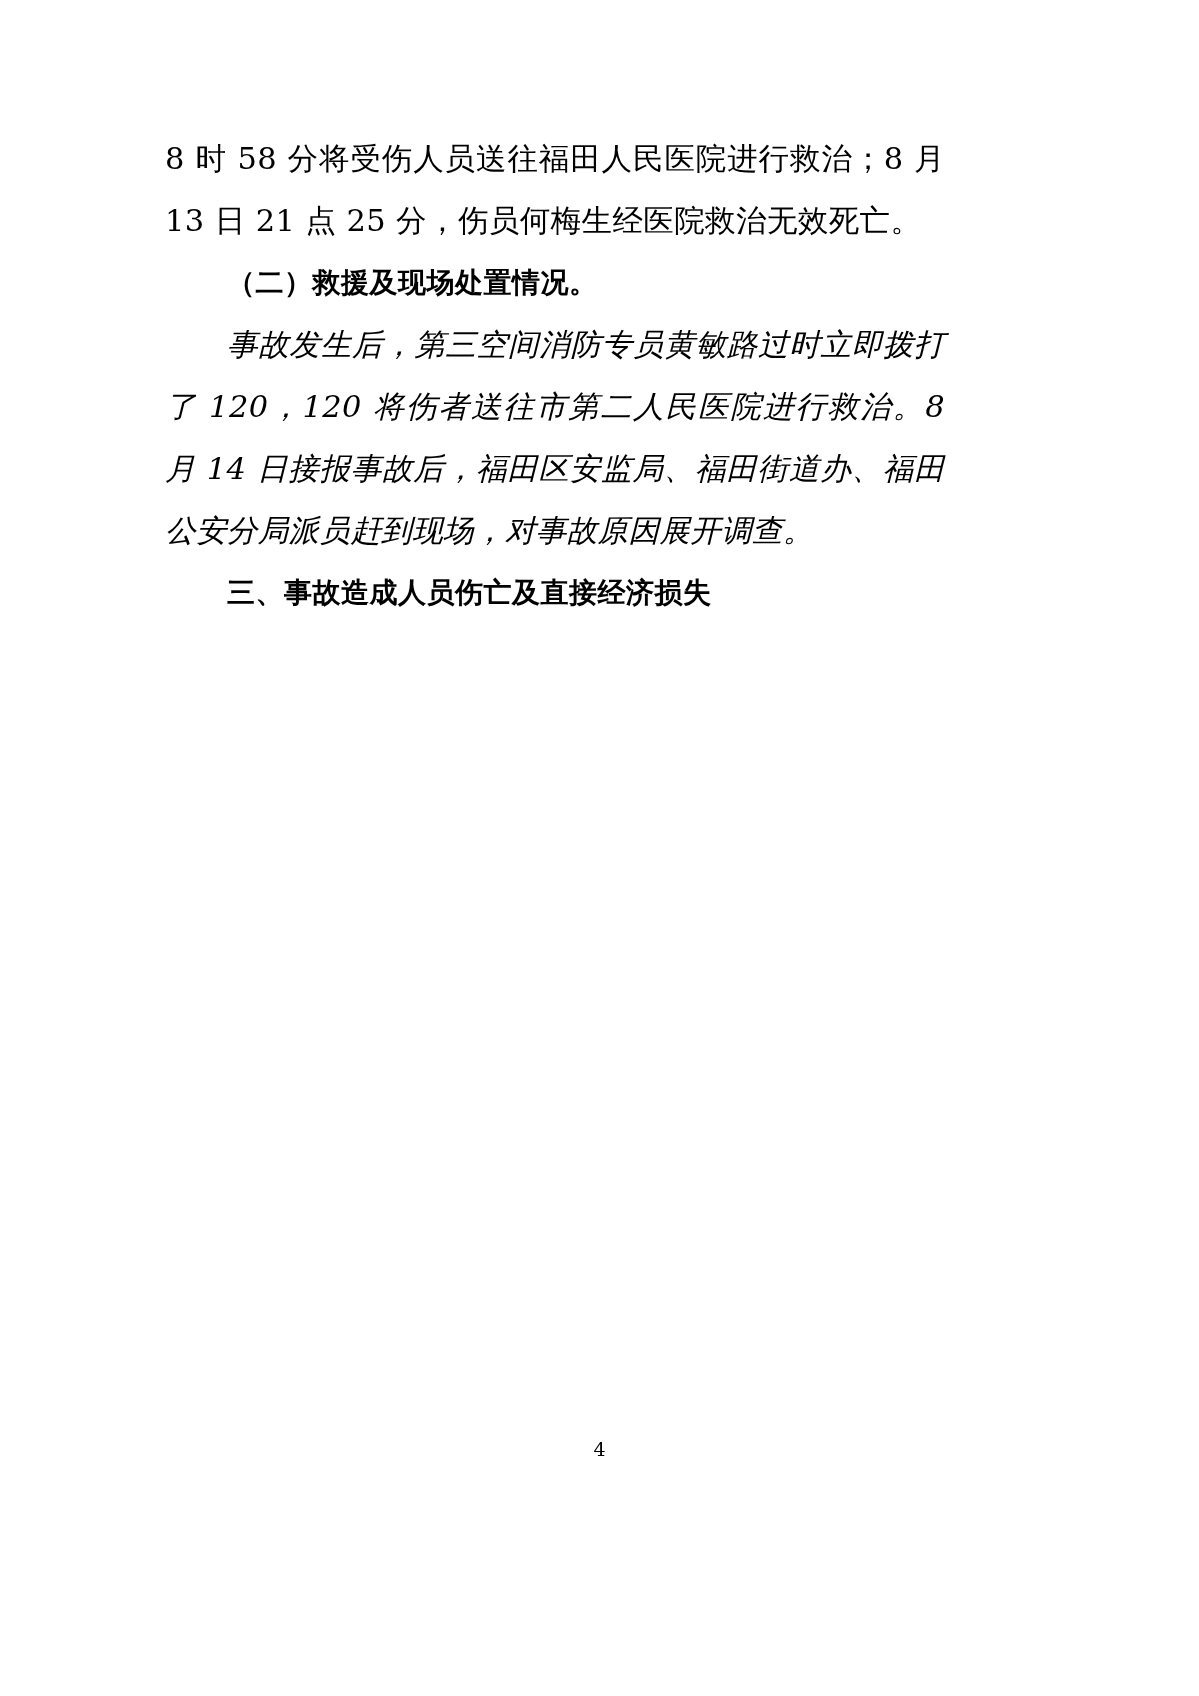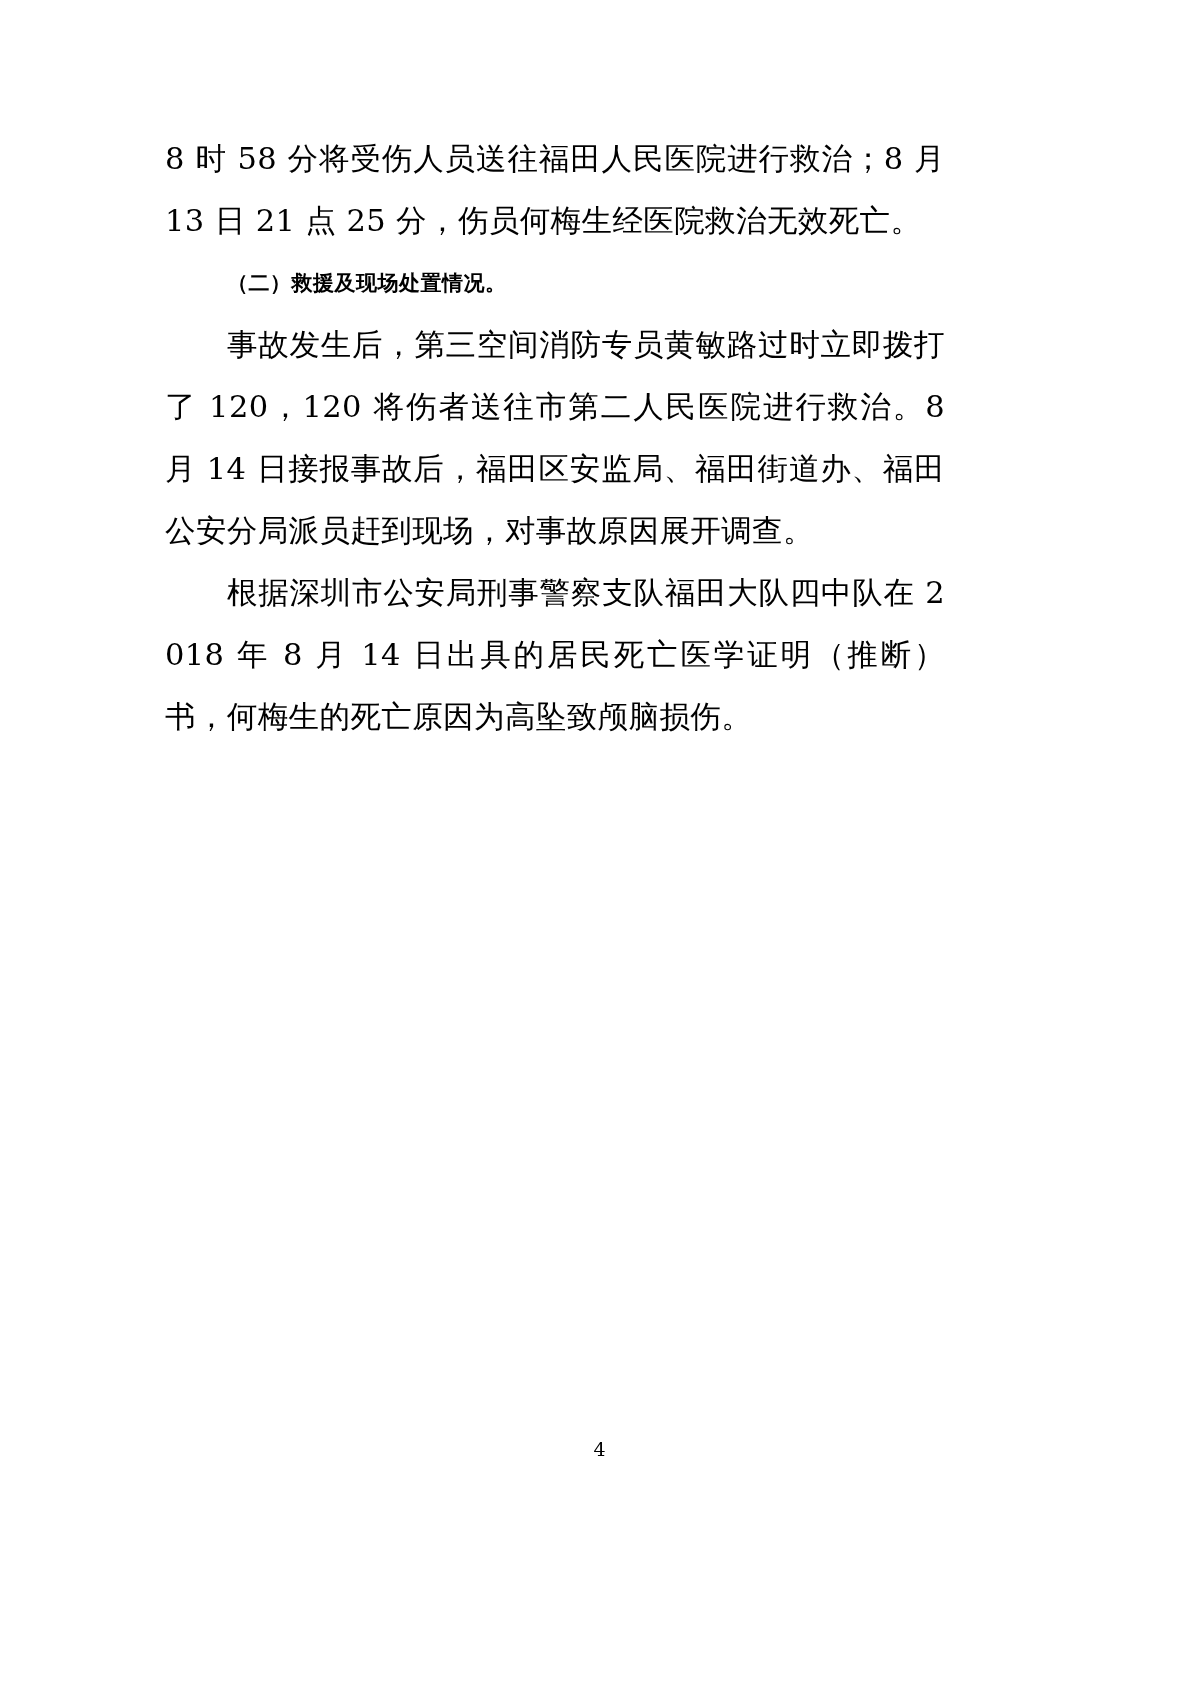--- a/index.html
+++ b/index.html
@@ -29,23 +29,24 @@
     font-size: 30.5px;
     line-height: 62px;
     text-align: justify;
     text-justify: inter-ideograph;
     letter-spacing: 0.4px;
     margin: 0;
     word-break: break-all;
   }
   .indent {
     text-indent: 62px;
+    font-style: italic;
   }
   .heading {
-    font-size: 21px;
+    font-size: 28px;
     line-height: 62px;
     font-weight: bold;
     margin: 0;
     text-indent: 62px;
     letter-spacing: 0.5px;
   }
   .footer {
     position: absolute;
     left: 0;
     right: 0;
@@ -61,21 +62,21 @@
 
 <div class="page">
   <div class="content">
 
     <p class="para">8 时 58 分将受伤人员送往福田人民医院进行救治；8 月 13 日 21 点 25 分，伤员何梅生经医院救治无效死亡。</p>
 
     <p class="heading">（二）救援及现场处置情况。</p>
 
     <p class="para indent">事故发生后，第三空间消防专员黄敏路过时立即拨打了 120，120 将伤者送往市第二人民医院进行救治。8 月 14 日接报事故后，福田区安监局、福田街道办、福田公安分局派员赶到现场，对事故原因展开调查。</p>
 
+    <p class="heading">三、事故造成人员伤亡及直接经济损失</p>
 
 
 
-    <p class="para indent">根据深圳市公安局刑事警察支队福田大队四中队在 2018 年 8 月 14 日出具的居民死亡医学证明（推断）书，何梅生的死亡原因为高坠致颅脑损伤。</p>
 
   </div>
 
   <div class="footer">4</div>
 </div>
 
 </body></html>

